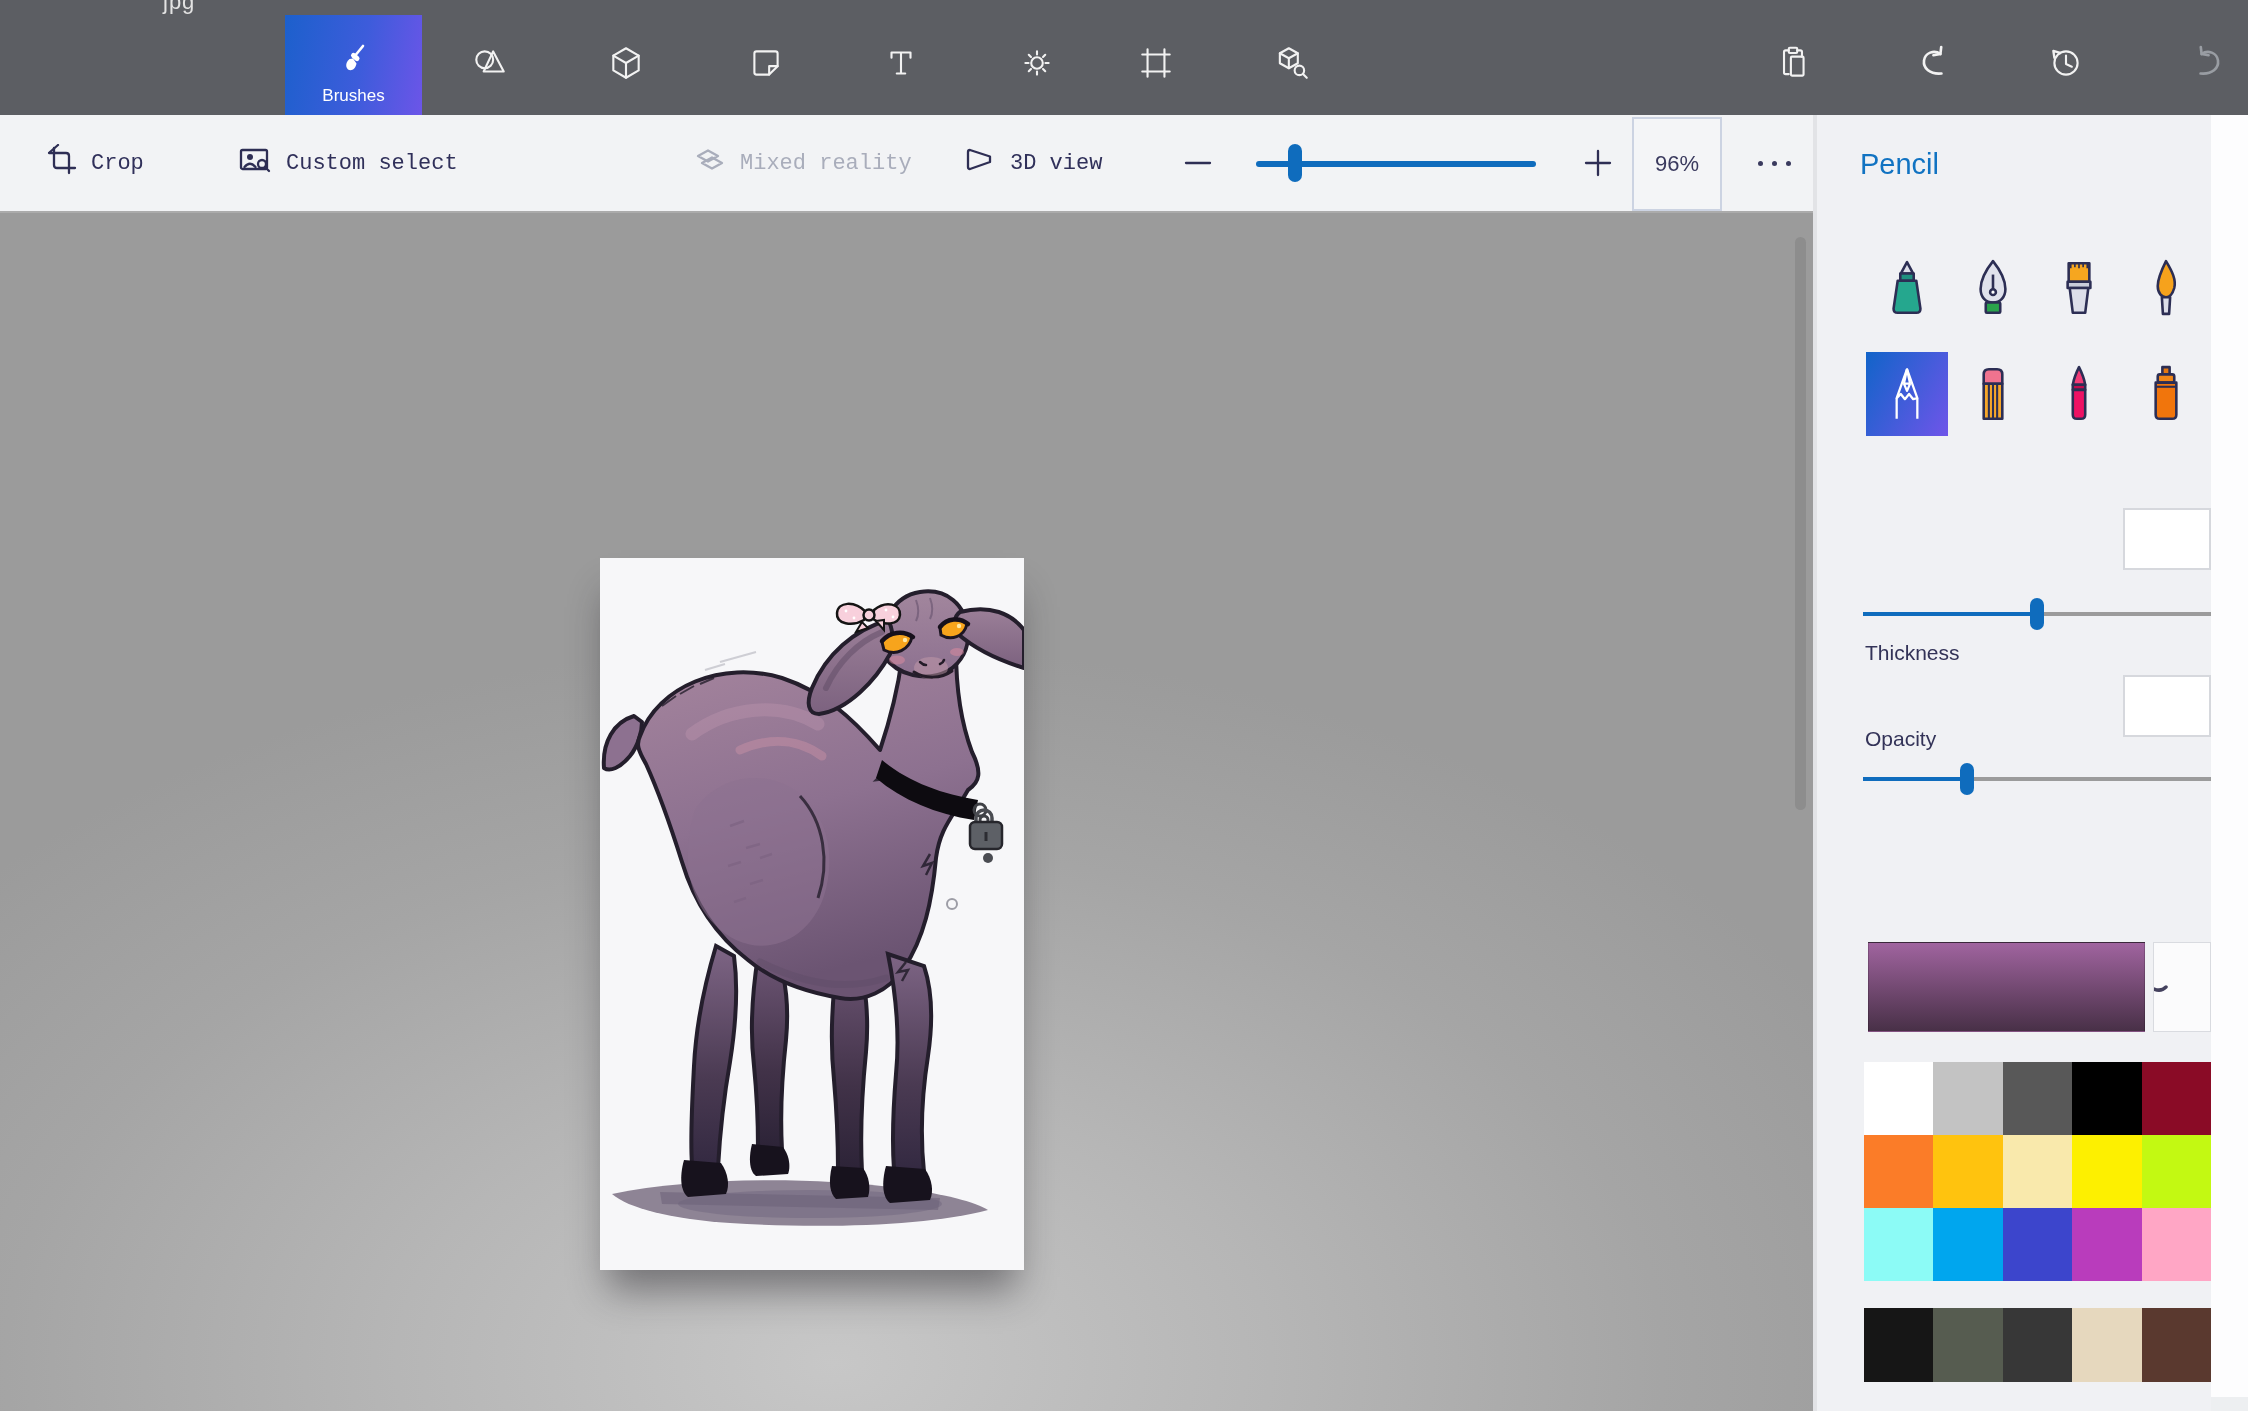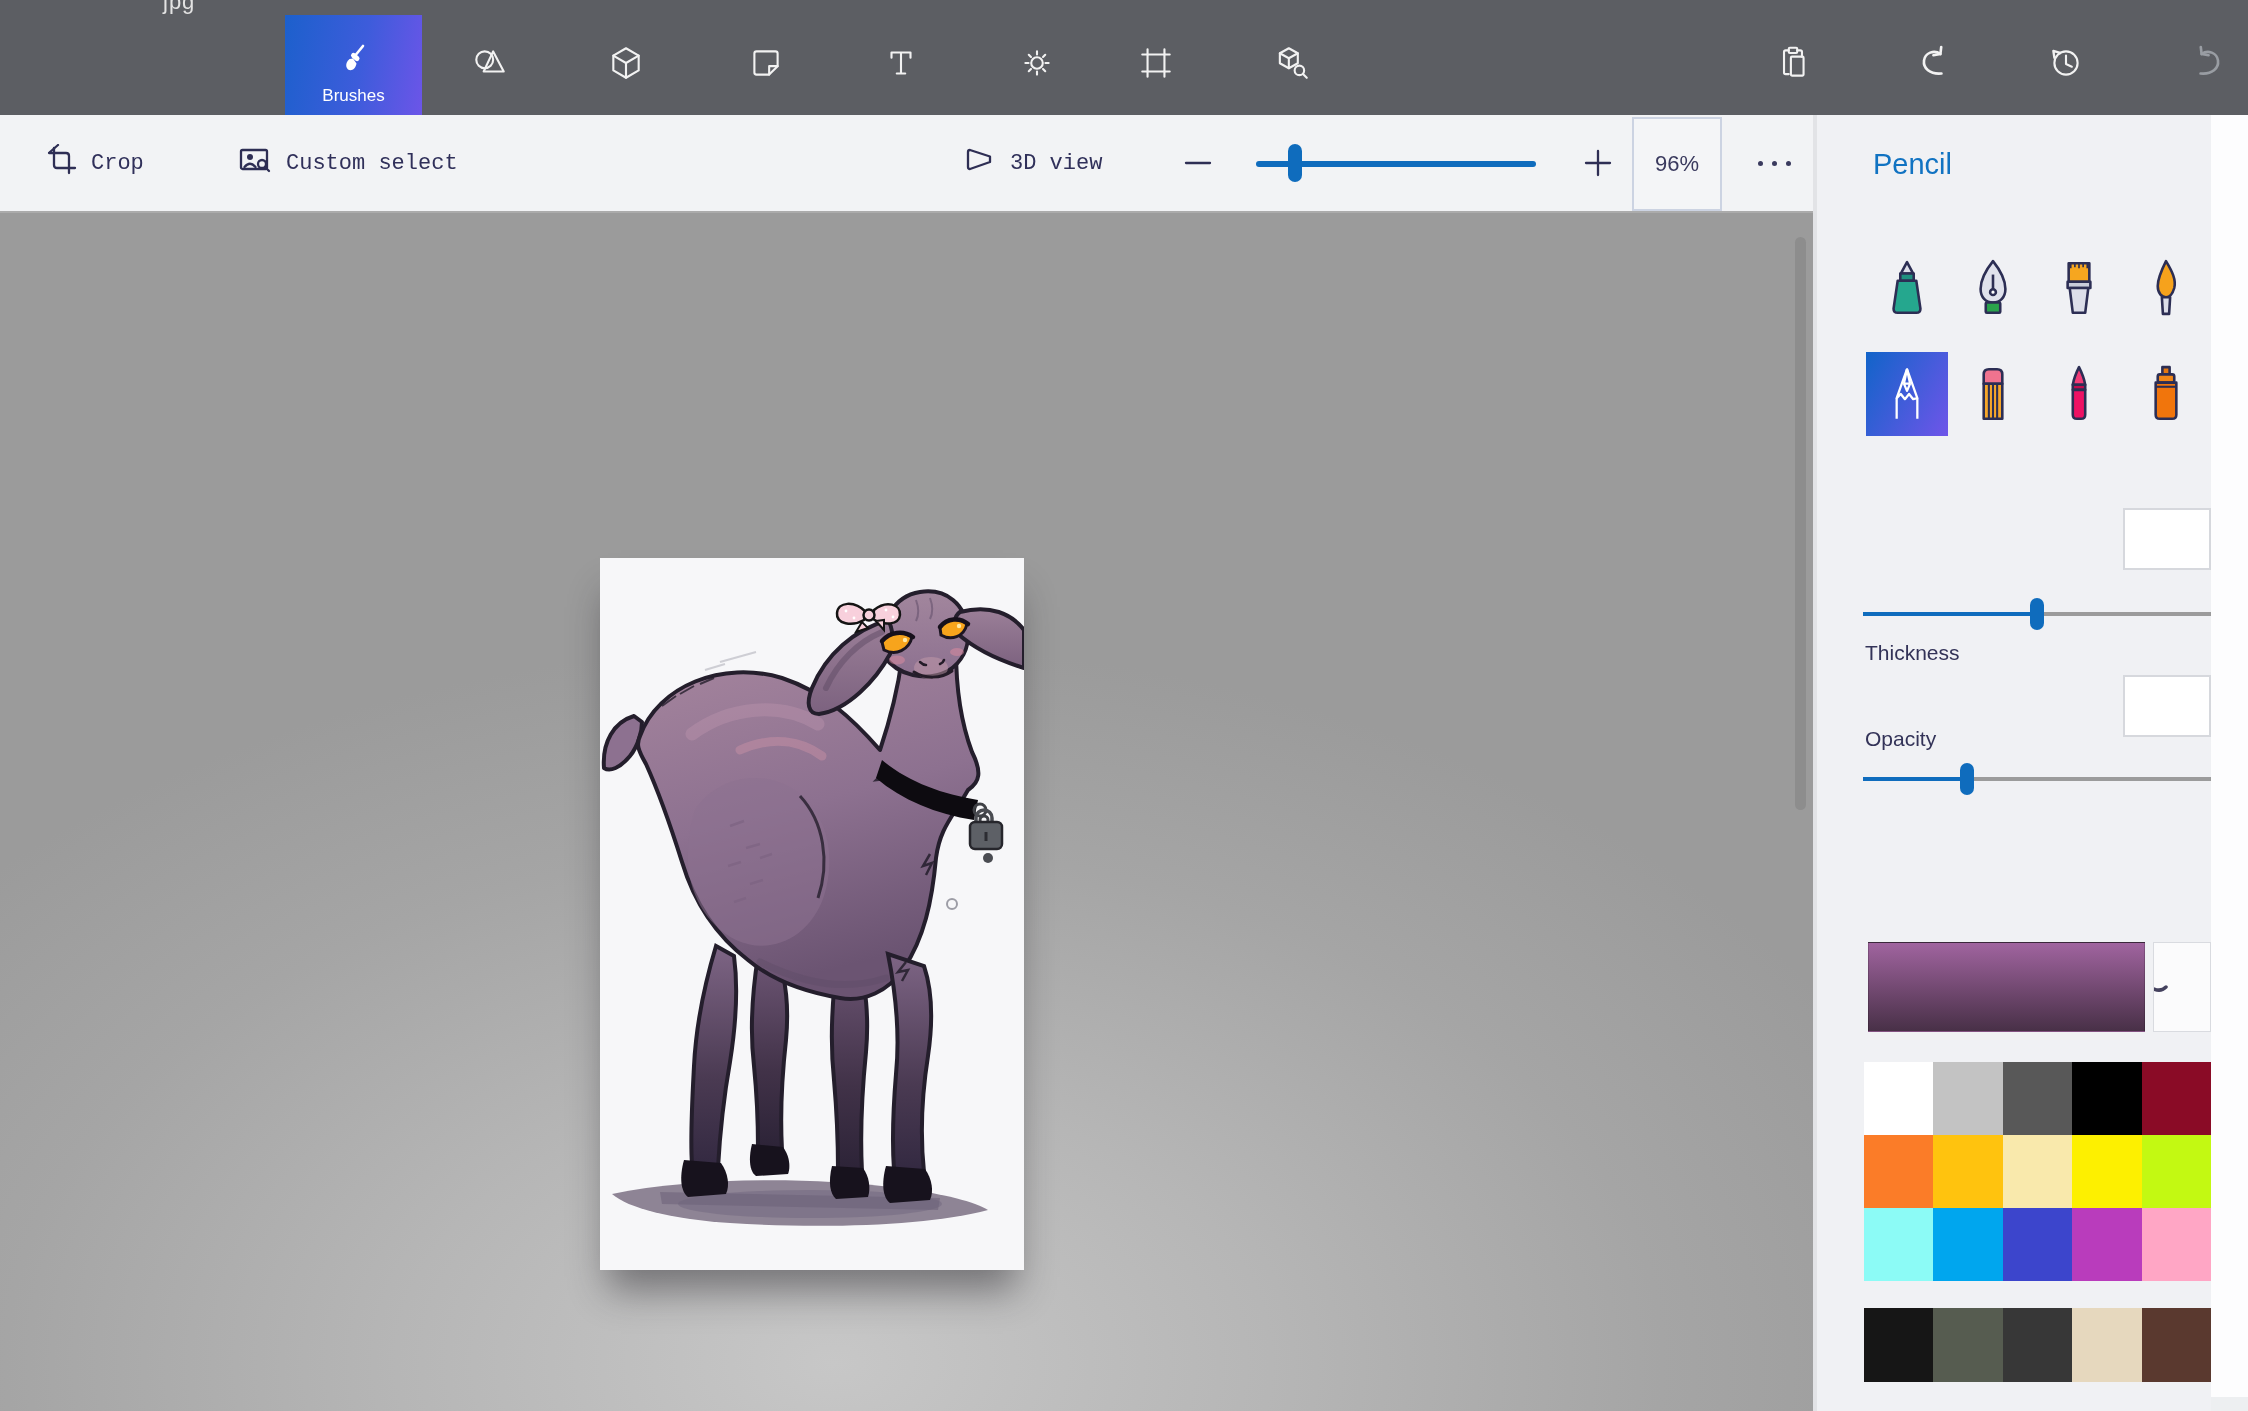--- a/index.html
+++ b/index.html
@@ -36,21 +36,21 @@
   
   #canvas-area { position:absolute; left:0; top:213px; width:1813px; height:1198px;
     background:radial-gradient(1150px 720px at 46% 96%, #c7c7c7 0%, #b6b6b6 38%, #a5a5a5 72%, #9b9b9b 100%); }
   #artwork { position:absolute; left:600px; top:345px; width:424px; height:712px; background:#f7f7f9;
     box-shadow:0 28px 36px -8px rgba(35,33,40,.48); overflow:hidden; }
   #canvas-scroll { position:absolute; left:1795px; top:24px; width:11px; height:573px; background:#8d8d8d; border-radius:6px; cursor:grab; }
 
   
   #panel { position:absolute; left:1817px; top:115px; width:394px; height:1296px; background:#f0f1f4; }
   #panel-edge { position:absolute; left:1813px; top:115px; width:4px; height:1296px; background:#e2e3e6; }
-  #panel-title { position:absolute; left:56px; top:33px; font-size:29px; color:#1173c2; }
+  #panel-title { position:absolute; left:43px; top:33px; font-size:29px; color:#1173c2; }
   .tool { position:absolute; width:82px; height:84px; display:flex; align-items:center; justify-content:center; background:none; border:none; cursor:pointer; }
   .tool.selected { background:linear-gradient(120deg,#1164c9 0%,#6f55e9 100%); }
   .plabel { position:absolute; left:48px; font-size:21px; color:#333358; }
   .numbox { position:absolute; left:306px; width:88px; height:62px; background:#fff; border:2px solid #d6d8dd; cursor:text; }
   .pslider { position:absolute; left:46px; width:348px; height:4px; background:#9b9b9b; cursor:pointer; }
   .pslider .fill { position:absolute; left:0; top:0; height:4px; background:#0f6cbd; }
   .pslider .pthumb { position:absolute; top:-14px; width:14px; height:32px; border-radius:7px; background:#0f6cbd; transform:translateX(-50%); cursor:grab; }
   #custom-btn { position:absolute; left:48px; top:718px; width:346px; height:79px; border:2px solid #c9d1de; background:transparent;
     font-family:inherit; font-size:22px; color:#333356; border-radius:2px; cursor:pointer; }
   #current-swatch { position:absolute; left:51px; top:827px; width:277px; height:90px; border:1px solid rgba(0,0,0,.18); cursor:pointer; }
@@ -171,20 +171,29 @@
           <rect x="3" y="7" width="26" height="19" rx="1.5"></rect>
           <circle cx="12" cy="14" r="3" fill="#2e2e54" stroke="none"></circle>
           <path d="M6.5 24 Q12 17.5 17.5 24"></path>
           <circle cx="24" cy="21" r="4"></circle>
           <path d="M27 24 L31 28"></path>
         </svg>
       </span>
       <span>Custom select</span>
     </button>
 
+    <button class="sb-item disabled" style="left:692px">
+      <span>
+        <svg width="34" height="34" viewBox="0 0 34 34">
+          <path d="M6 13 L16 7.5 L26 13 L16 18.5 Z"></path>
+          <path d="M10 20 L20 14.5 L30 20 L20 25.5 Z"></path>
+        </svg>
+      </span>
+      <span>Mixed reality</span>
+    </button>
 
     <button class="sb-item" style="left:963px">
       <span>
         <svg width="33" height="33" viewBox="0 0 33 33">
           <path d="M7 7 Q5 7 5 9 V24 Q5 26 7 26 L27 19 V13.5 Z"></path>
         </svg>
       </span>
       <span>3D view</span>
     </button>
 

